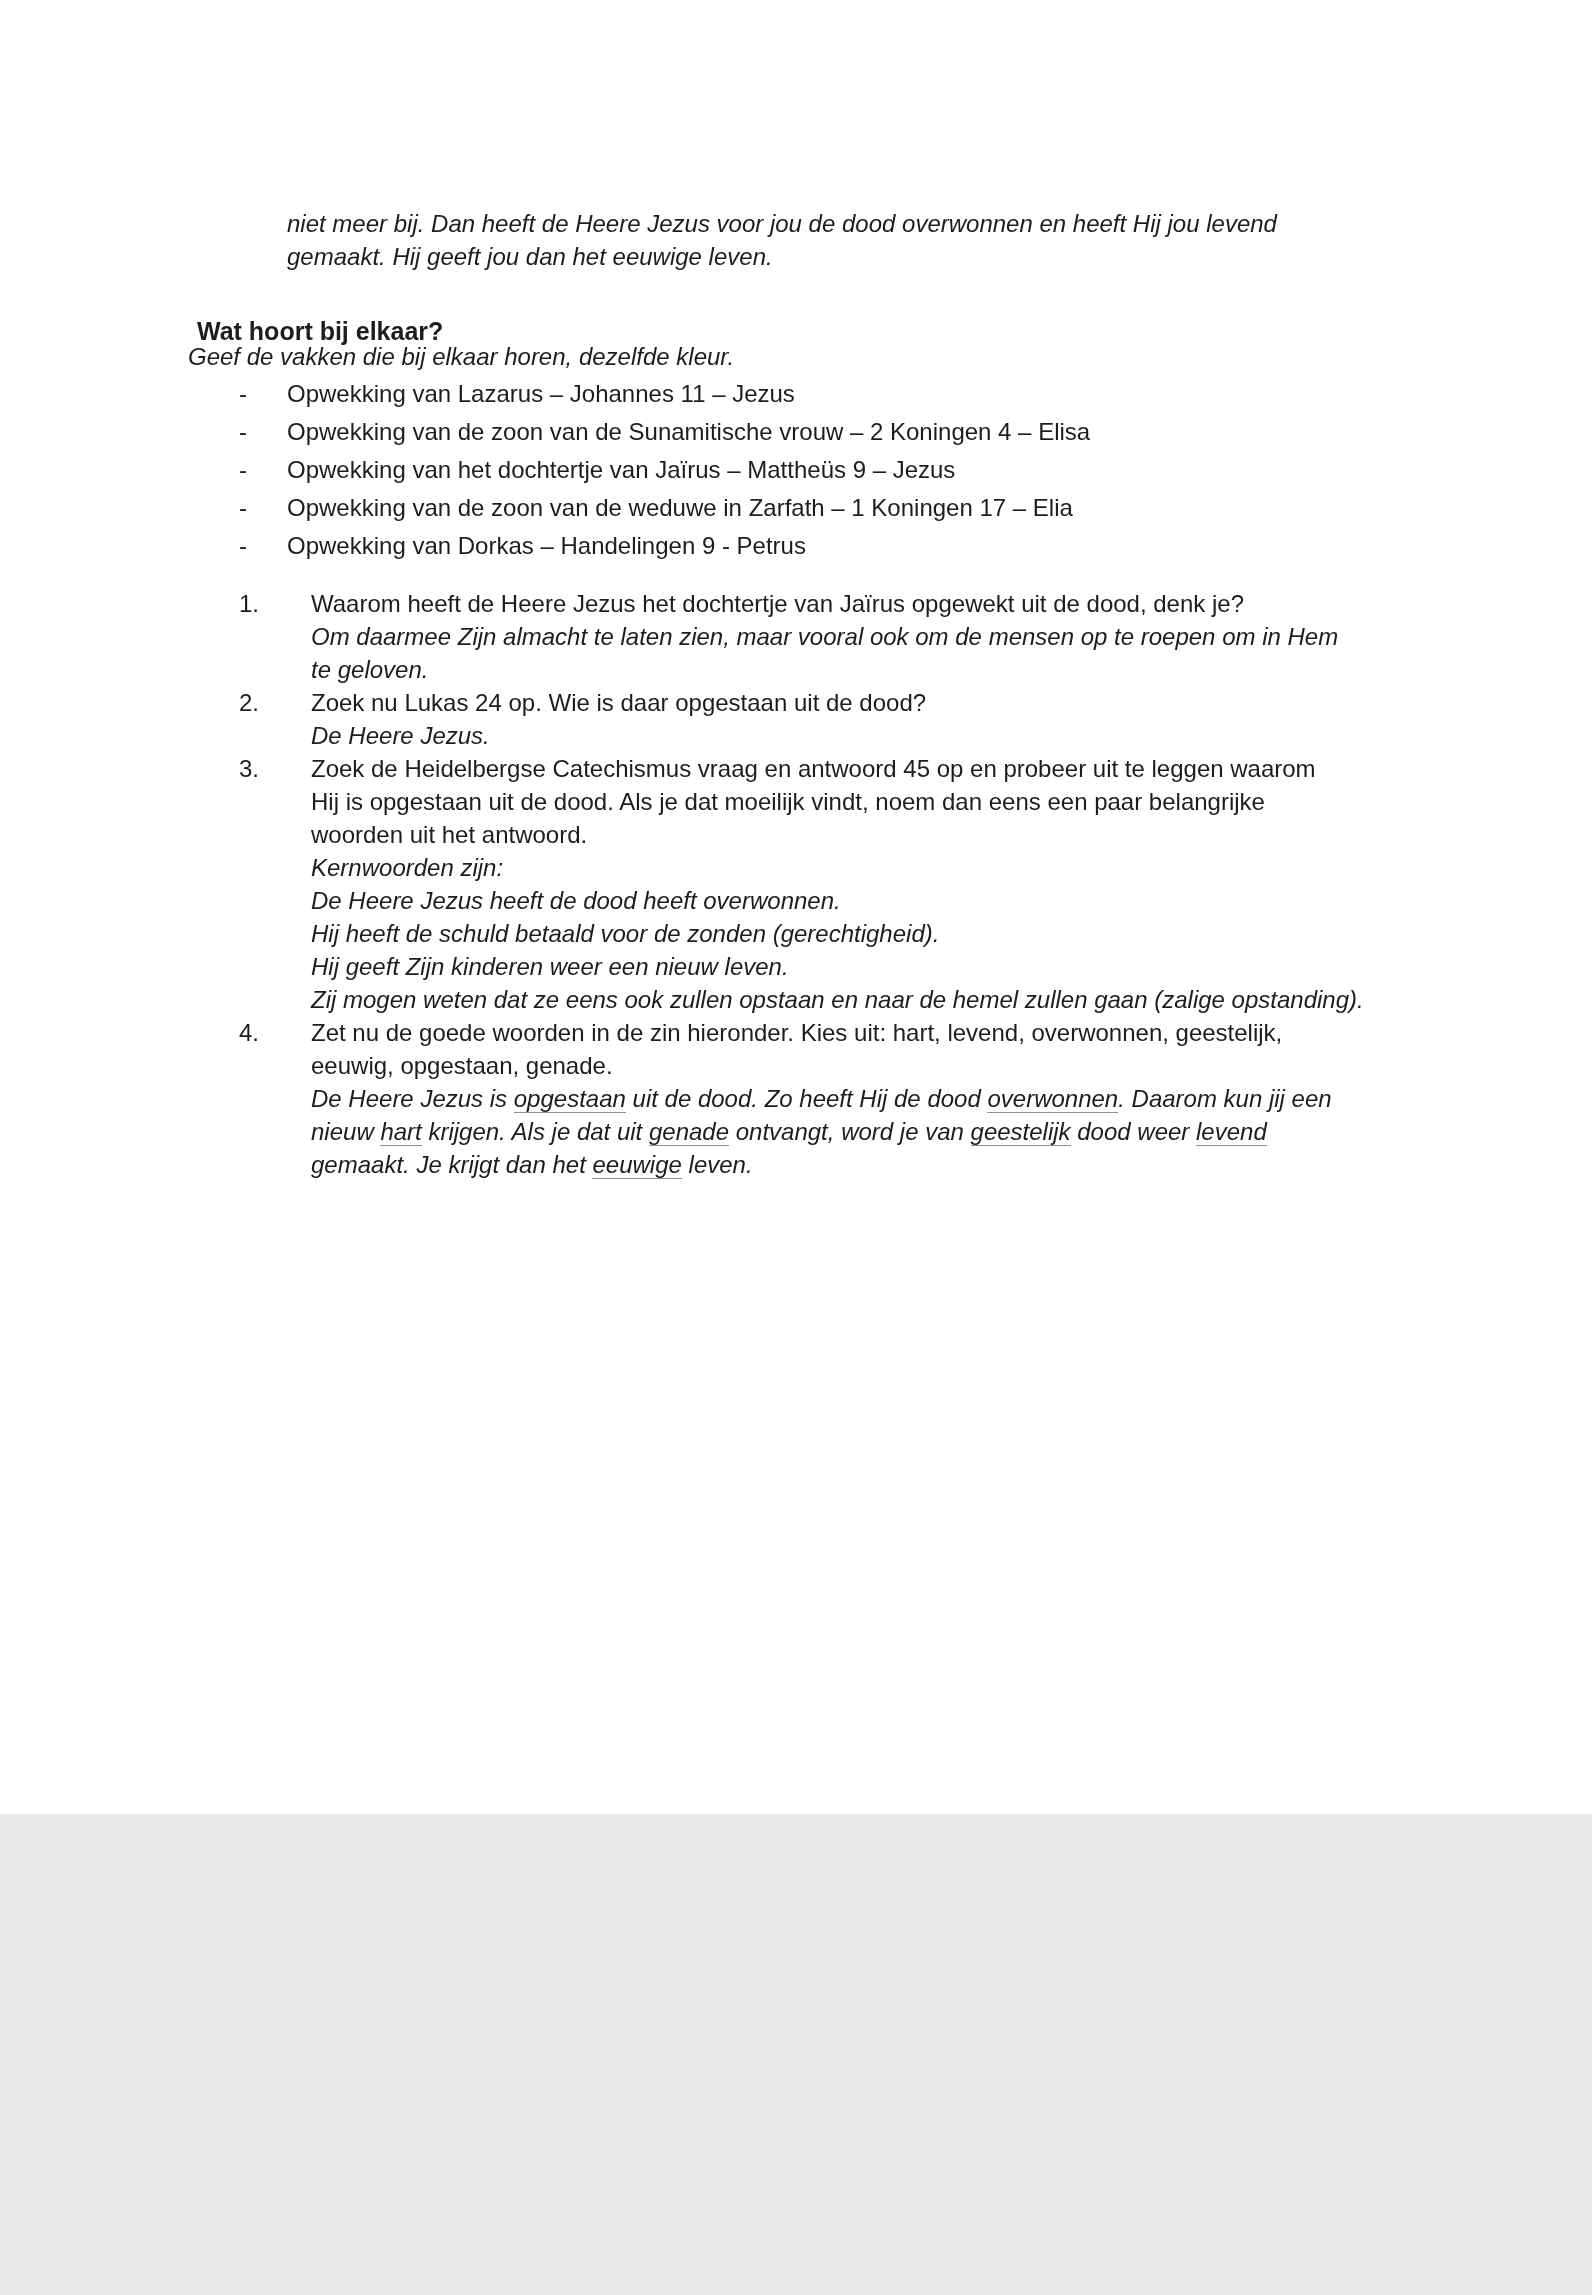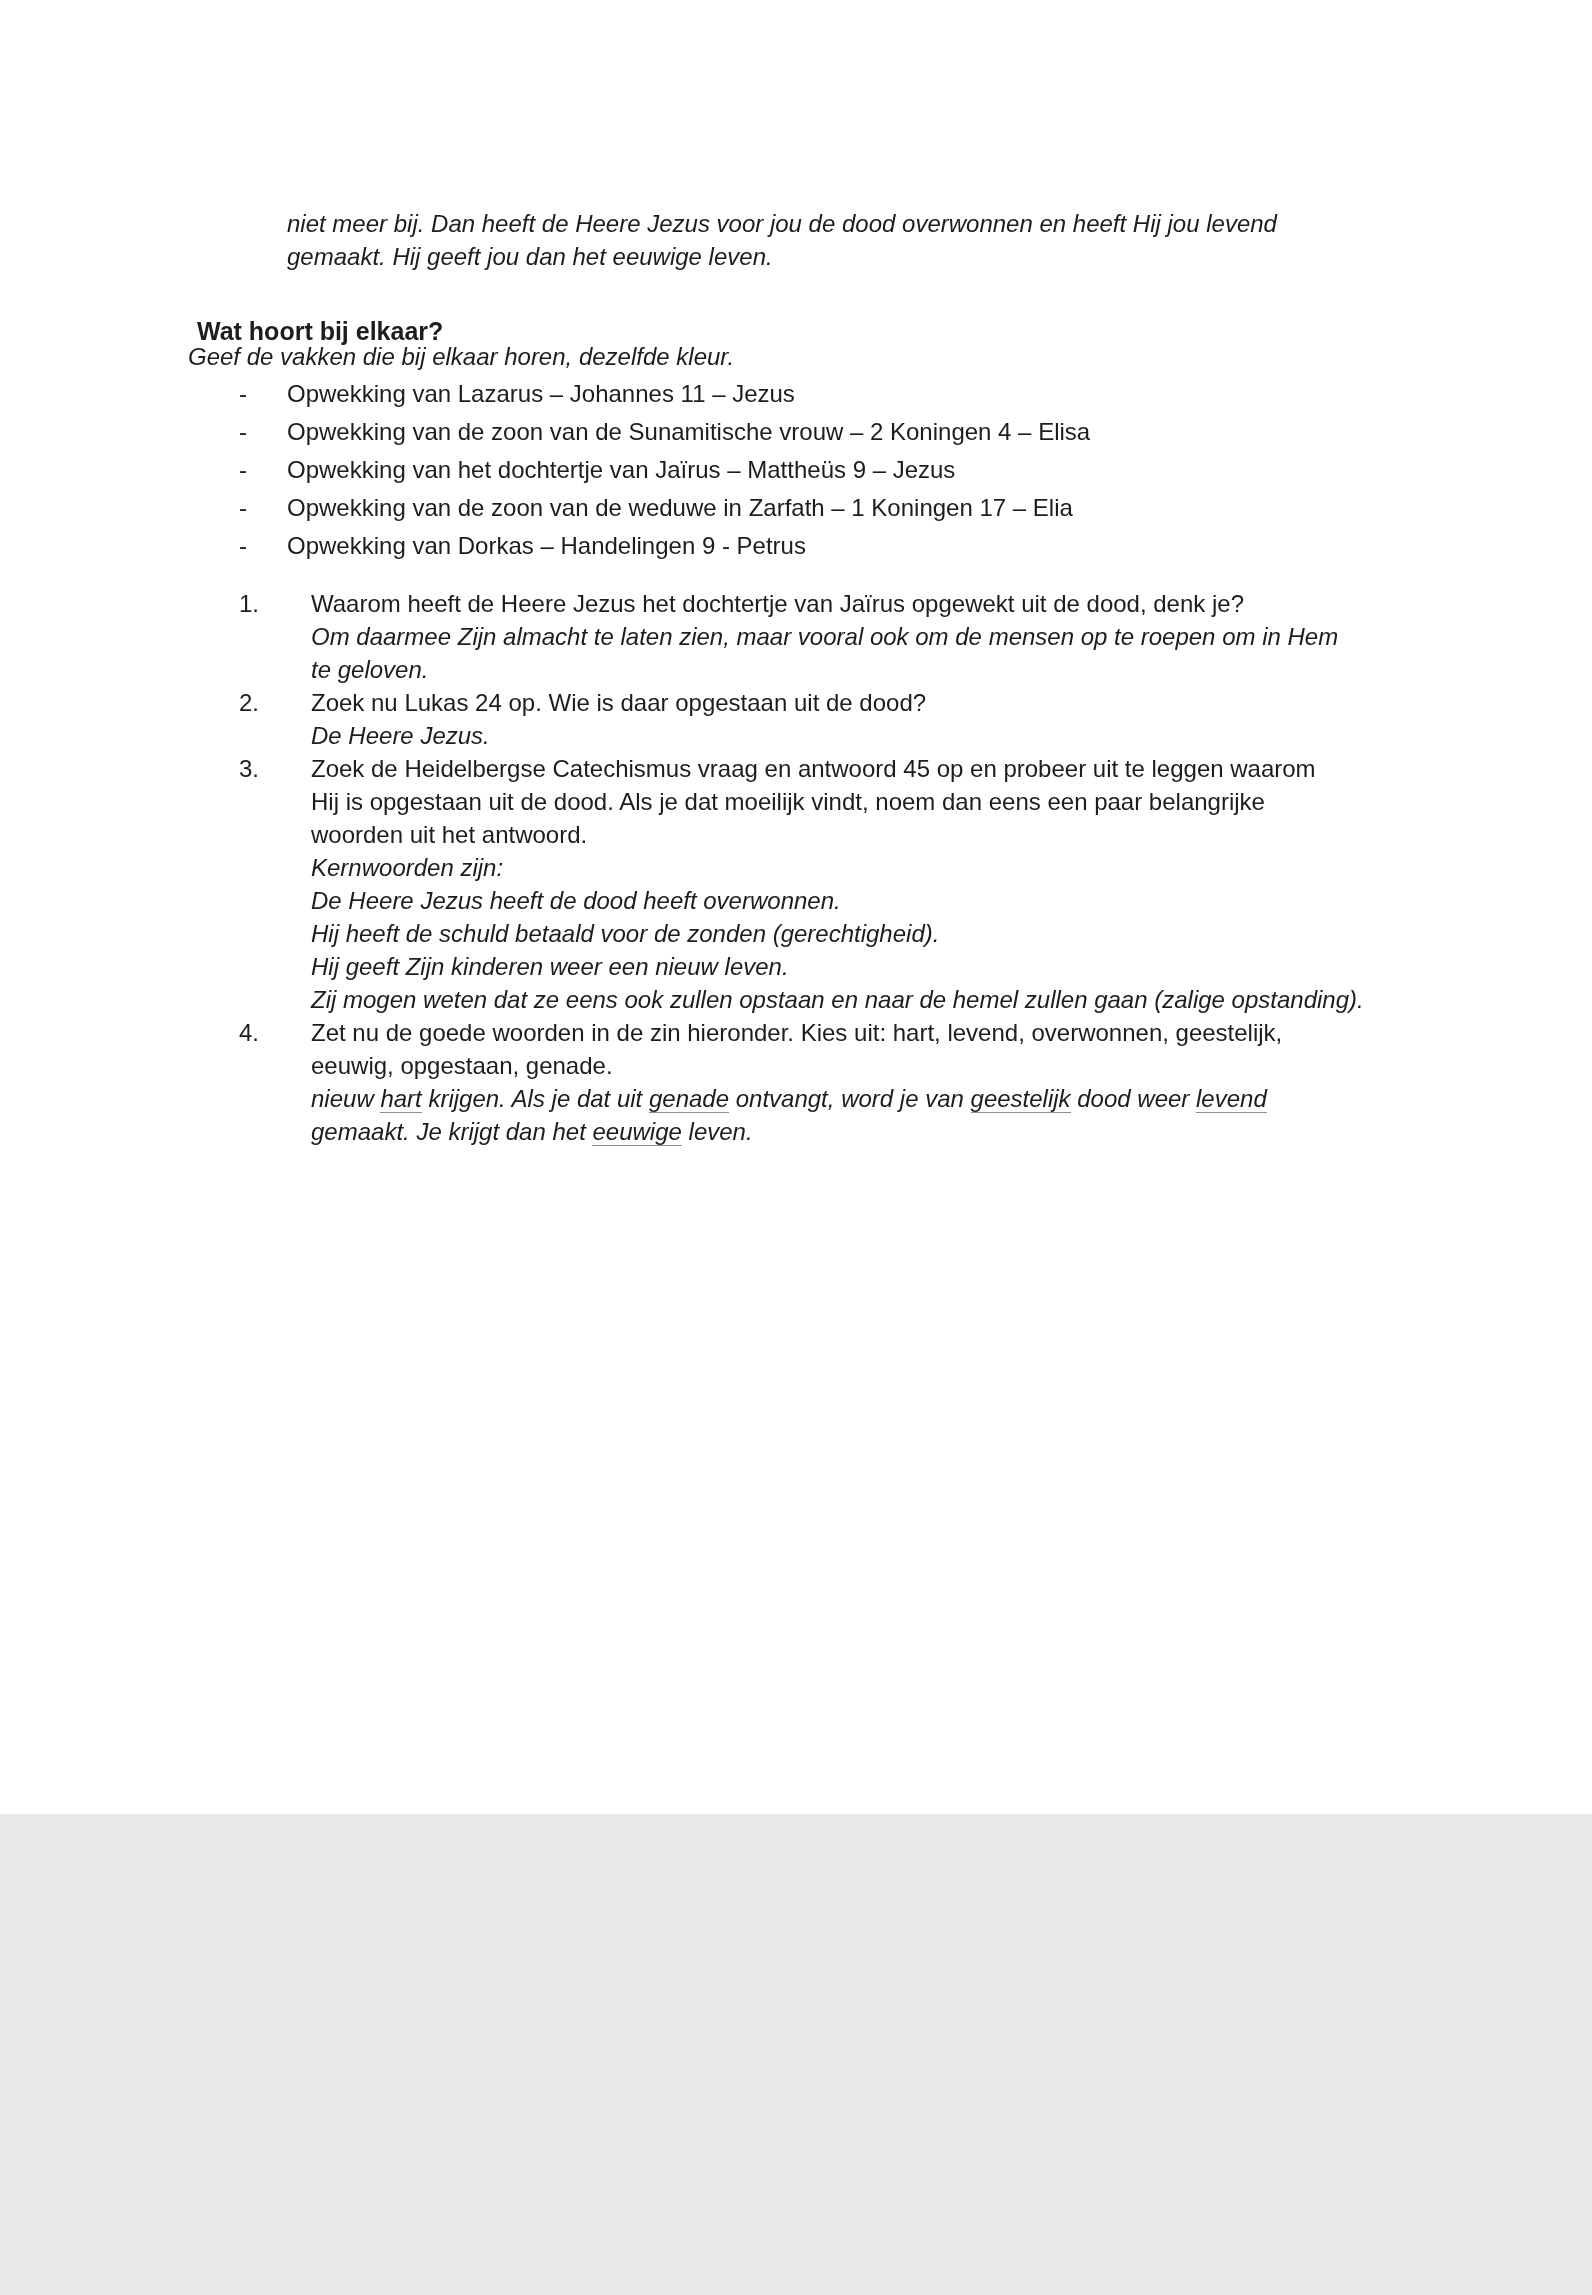--- a/index.html
+++ b/index.html
@@ -130,20 +130,23 @@
         <div class="line italic">Zij mogen weten dat ze eens ook zullen opstaan en naar de hemel zullen gaan (zalige opstanding).</div>
       </div>
     </div>
 
     <div class="q">
       <div class="qnum line">4.</div>
       <div class="qbody">
         <div class="line">Zet nu de goede woorden in de zin hieronder. Kies uit: hart, levend, overwonnen, geestelijk,</div>
         <div class="line">eeuwig, opgestaan, genade.</div>
         <div class="line italic">
+          <span>De Heere Jezus is </span><span class="u">opgestaan</span><span> uit de dood. Zo heeft Hij de dood </span><span class="u">overwonnen</span><span>. Daarom kun jij een</span>
+        </div>
+        <div class="line italic">
           <span>nieuw </span><span class="u">hart</span><span> krijgen. Als je dat uit </span><span class="u">genade</span><span> ontvangt, word je van </span><span class="u">geestelijk</span><span> dood weer </span><span class="u">levend</span>
         </div>
         <div class="line italic">
           <span>gemaakt. Je krijgt dan het </span><span class="u">eeuwige</span><span> leven.</span>
         </div>
       </div>
     </div>
 
   </div>
 

